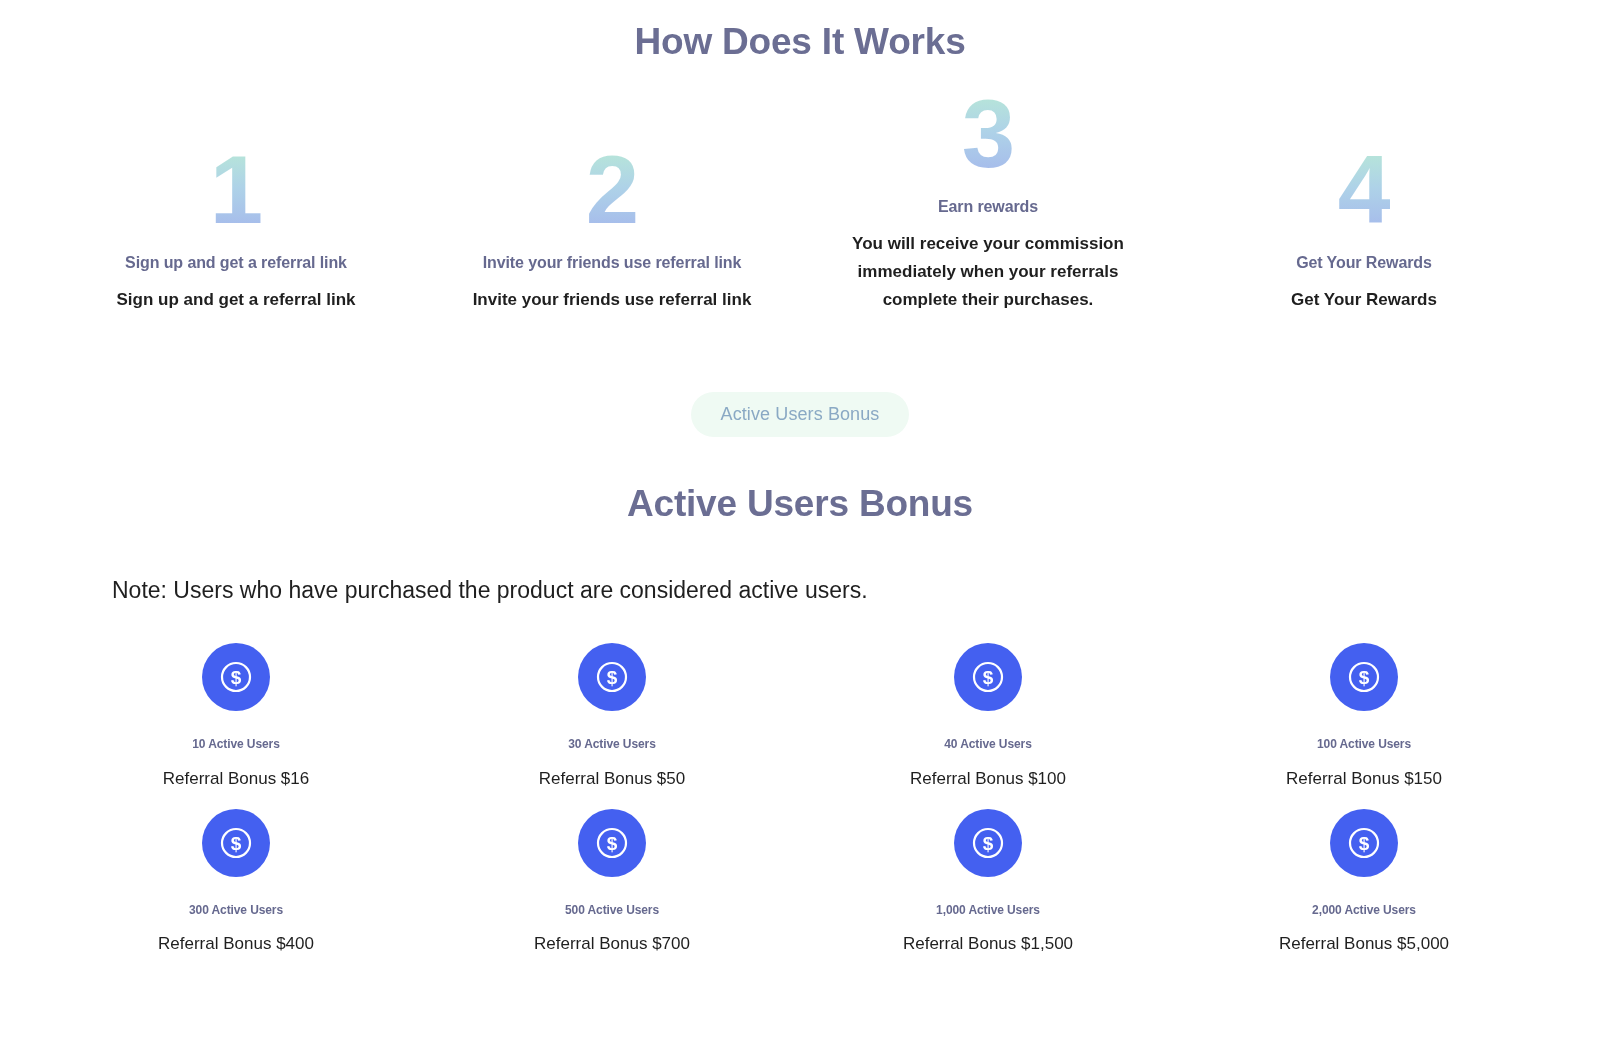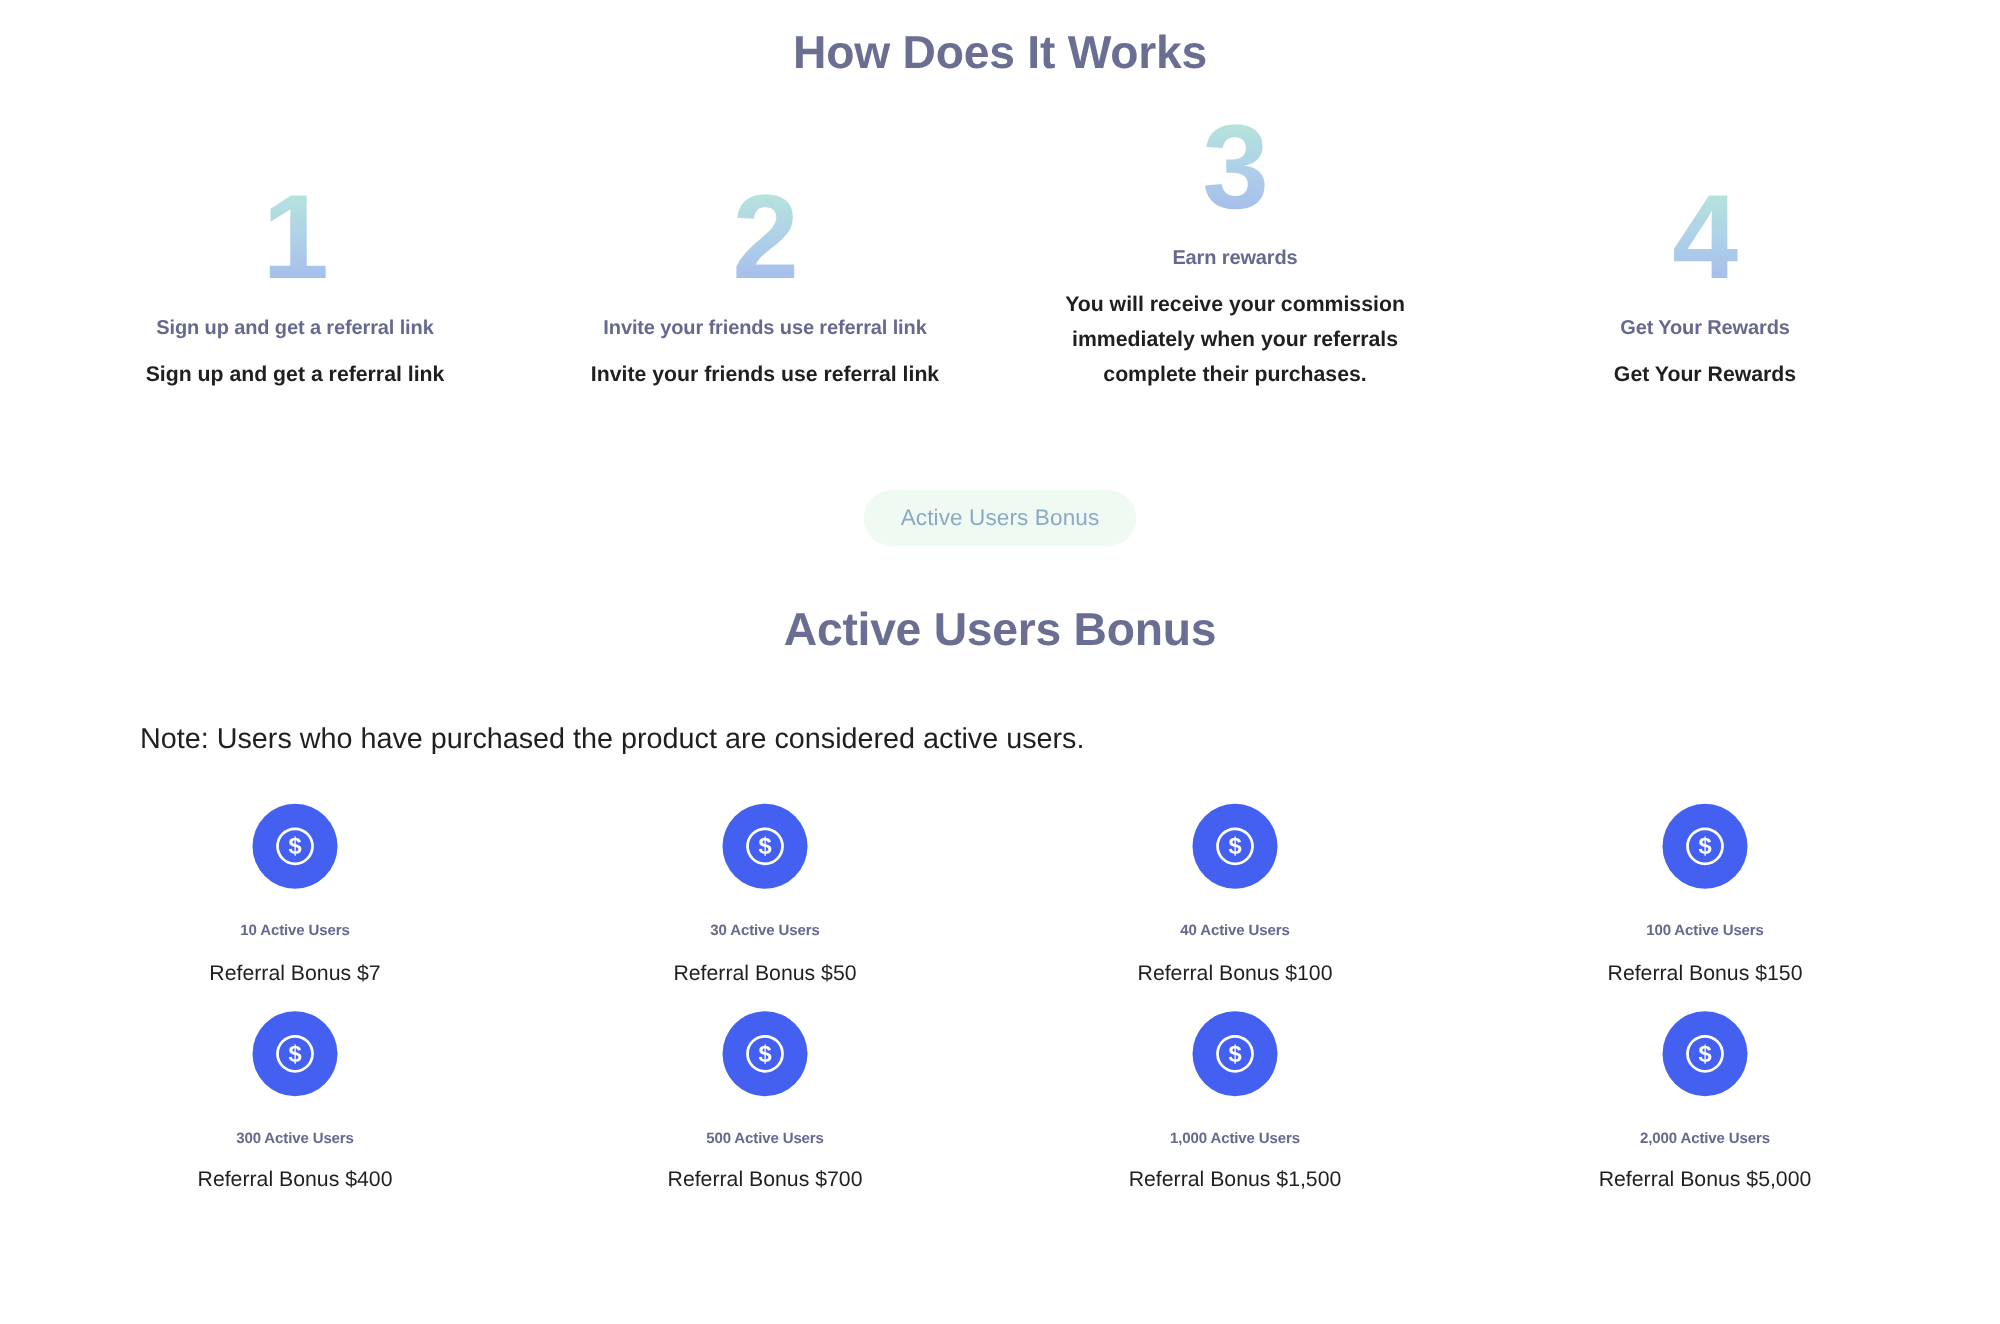--- a/index.html
+++ b/index.html
@@ -214,21 +214,21 @@
     <div class="tiers">
 
       <div class="tier">
         <span class="coin">
           <svg width="38" height="38" viewBox="0 0 38 38" aria-hidden="true">
             <circle cx="19" cy="19" r="14" fill="none" stroke="#ffffff" stroke-width="2.2"></circle>
             <text x="19" y="25.6" text-anchor="middle" fill="#ffffff" font-family="Liberation Sans, sans-serif" font-size="19" font-weight="700">$</text>
           </svg>
         </span>
         <div class="tier-title">10 Active Users</div>
-        <div class="tier-sub">Referral Bonus $7</div>
+        <div class="tier-sub">Referral Bonus $16</div>
       </div>
 
       <div class="tier">
         <span class="coin">
           <svg width="38" height="38" viewBox="0 0 38 38" aria-hidden="true">
             <circle cx="19" cy="19" r="14" fill="none" stroke="#ffffff" stroke-width="2.2"></circle>
             <text x="19" y="25.6" text-anchor="middle" fill="#ffffff" font-family="Liberation Sans, sans-serif" font-size="19" font-weight="700">$</text>
           </svg>
         </span>
         <div class="tier-title">30 Active Users</div>

